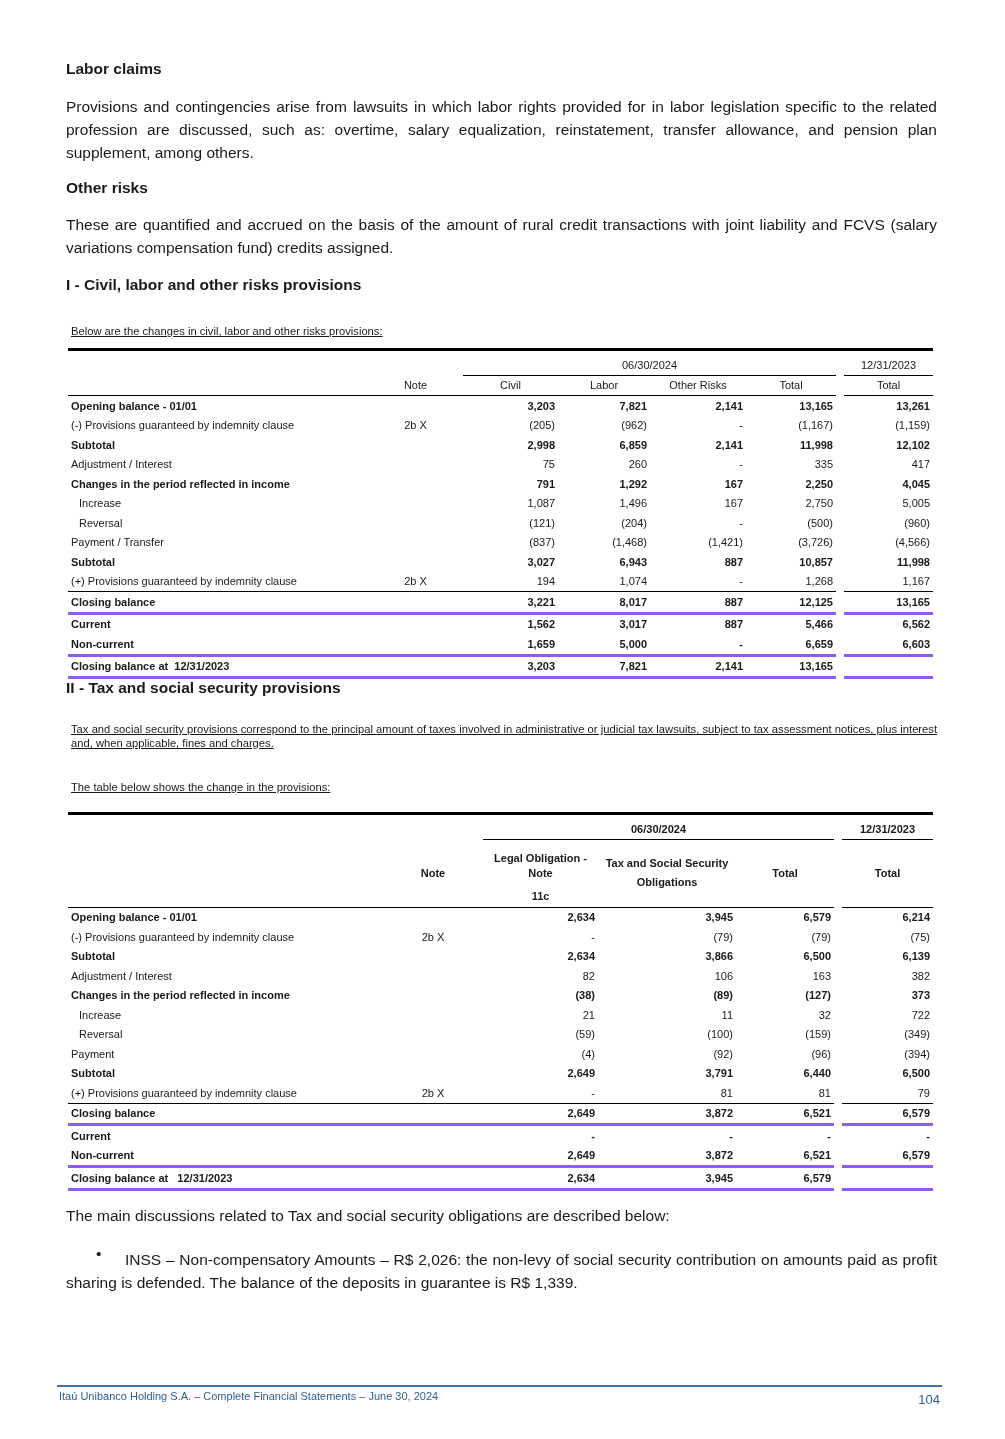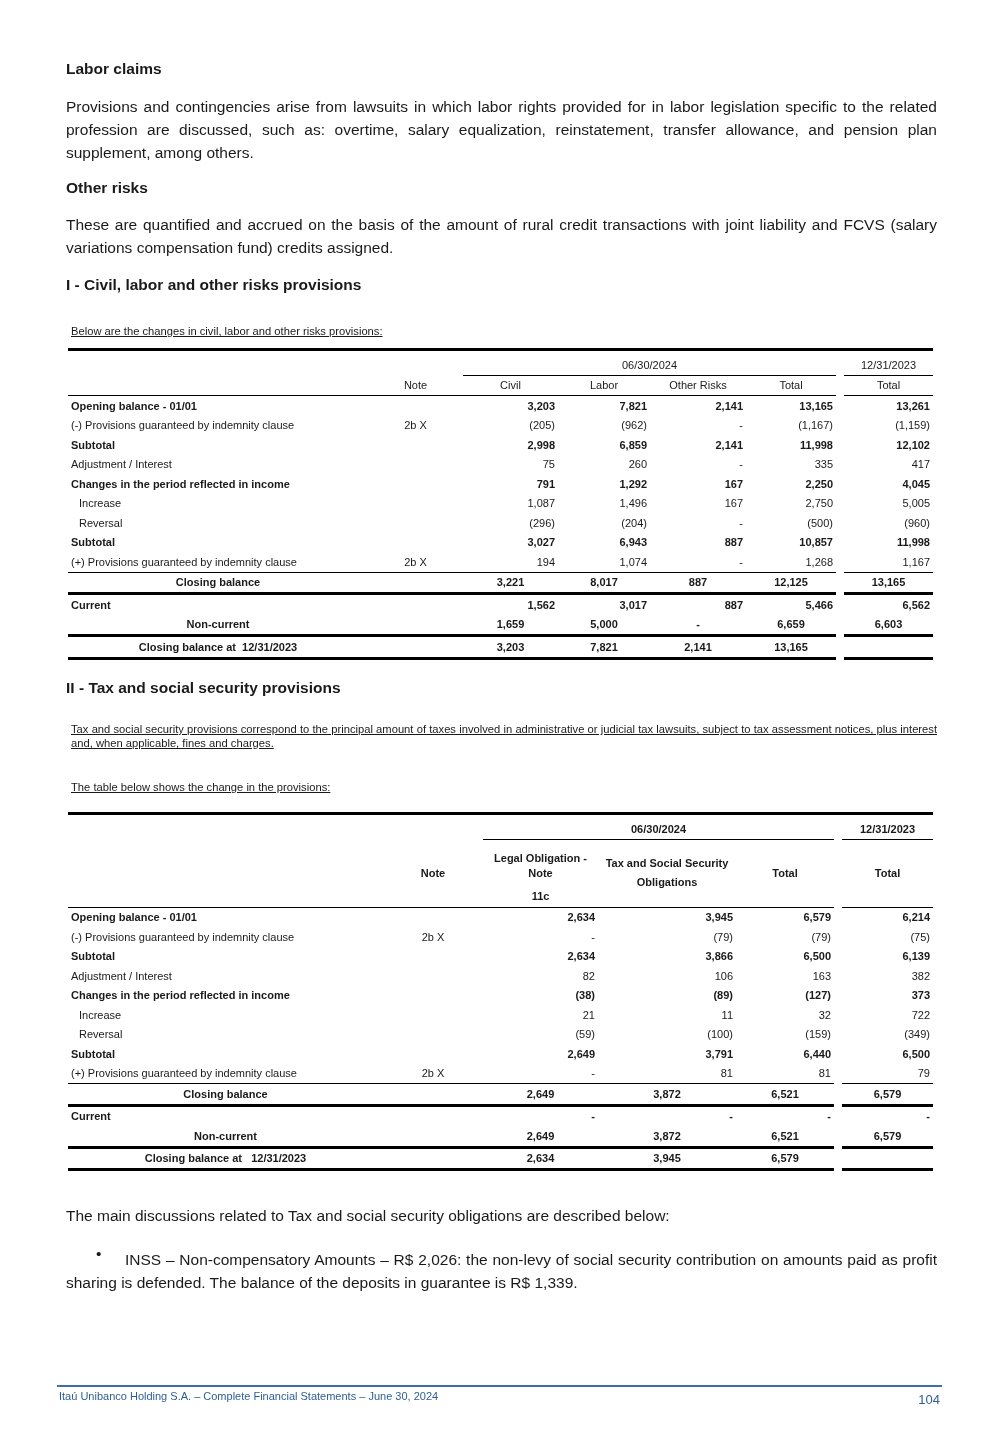--- a/index.html
+++ b/index.html
@@ -11,21 +11,21 @@
 
   table.fin { position:absolute; left:2px; width:865px; border-collapse:collapse; font-size:11px; }
   table.fin td, table.fin th { padding:0 3px; height:19.5px; white-space:nowrap; }
   .num { text-align:right; }
   .ctr { text-align:center; }
   .b { font-weight:bold; }
   .ind { padding-left:11px !important; }
   .gap { width:8px; padding:0 !important; }
   .topbar td { border-top:3px solid #000; height:4px !important; padding:0 !important; }
   .bl td.u { border-bottom:1px solid #000; }
-  .tk td.u { border-bottom:3px solid #000000;text-align:center; }
+  .tk td.u { border-bottom:3px solid #8b5cf6; }
   .hdrline td.u { border-bottom:1px solid #000; }
 
   .footer { position:absolute; left:57px; top:1385px; width:885px; border-top:2px solid #3f6fa8; }
   .footer .left { position:absolute; left:2px; top:3px; font-size:11px; color:#2e5d96; }
   .footer .right { position:absolute; right:2px; top:5px; font-size:13px; color:#2e5d96; }
   .bullet { position:absolute; left:30px; font-size:15.5px; }
 </style>
 </head>
 <body>
 
@@ -129,26 +129,36 @@
           <td class="u num">1,087</td>
           <td class="u num">1,496</td>
           <td class="u num">167</td>
           <td class="u num">2,750</td>
           <td class="gap"></td>
           <td class="u num">5,005</td>
         </tr>
         <tr>
           <td class="u ind" style="white-space: pre;">Reversal</td>
           <td class="u ctr"></td>
-          <td class="u num">(296)</td>
+          <td class="u num">(121)</td>
           <td class="u num">(204)</td>
           <td class="u num">-</td>
           <td class="u num">(500)</td>
           <td class="gap"></td>
           <td class="u num">(960)</td>
+        </tr>
+        <tr>
+          <td class="u" style="white-space: pre;">Payment / Transfer</td>
+          <td class="u ctr"></td>
+          <td class="u num">(837)</td>
+          <td class="u num">(1,468)</td>
+          <td class="u num">(1,421)</td>
+          <td class="u num">(3,726)</td>
+          <td class="gap"></td>
+          <td class="u num">(4,566)</td>
         </tr>
         <tr>
           <td class="u b" style="white-space: pre;">Subtotal</td>
           <td class="u ctr"></td>
           <td class="u num b">3,027</td>
           <td class="u num b">6,943</td>
           <td class="u num b">887</td>
           <td class="u num b">10,857</td>
           <td class="gap"></td>
           <td class="u num b">11,998</td>
@@ -304,20 +314,29 @@
         <tr>
           <td class="u ind" style="white-space: pre;">Reversal</td>
           <td class="u ctr"></td>
           <td class="u num">(59)</td>
           <td class="u num">(100)</td>
           <td class="u num">(159)</td>
           <td class="gap"></td>
           <td class="u num">(349)</td>
         </tr>
         <tr>
+          <td class="u" style="white-space: pre;">Payment</td>
+          <td class="u ctr"></td>
+          <td class="u num">(4)</td>
+          <td class="u num">(92)</td>
+          <td class="u num">(96)</td>
+          <td class="gap"></td>
+          <td class="u num">(394)</td>
+        </tr>
+        <tr>
           <td class="u b" style="white-space: pre;">Subtotal</td>
           <td class="u ctr"></td>
           <td class="u num b">2,649</td>
           <td class="u num b">3,791</td>
           <td class="u num b">6,440</td>
           <td class="gap"></td>
           <td class="u num b">6,500</td>
         </tr>
         <tr class="bl">
           <td class="u" style="white-space: pre;">(+) Provisions guaranteed by indemnity clause</td>

